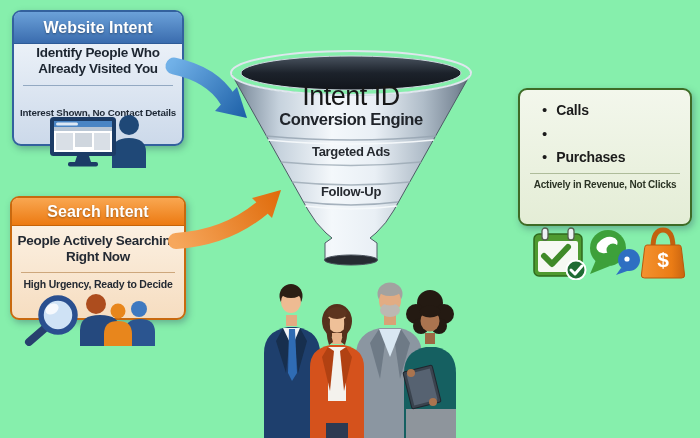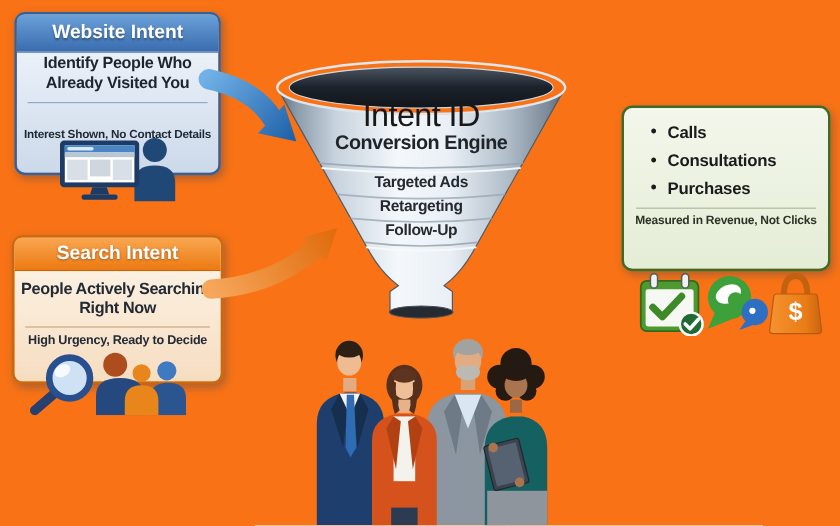--- a/index.html
+++ b/index.html
@@ -1,16 +1,16 @@
 <!DOCTYPE html>
 <html><head>
 <meta charset="utf-8">
 <style>
   html,body{margin:0;padding:0;background:#fff;}
-  .stage{position:relative;width:700px;height:438px;background:#f97316;
+  .stage{position:relative;width:700px;height:438px;background:#86efac;
          font-family:"Liberation Sans",sans-serif;overflow:hidden;}
   .abs{position:absolute;}
   
   .card{position:absolute;border-radius:9px;box-shadow:2px 3px 7px rgba(40,60,90,.35);}
   .hd{border-radius:6px 6px 0 0;color:#fff;font-weight:bold;text-align:center;
       text-shadow:0 1px 2px rgba(0,0,0,.35);}
   .card-main{font-weight:bold;text-align:center;line-height:1.22;letter-spacing:-.3px;}
   .card-note{font-weight:bold;text-align:center;white-space:nowrap;letter-spacing:-.2px;}
   .rule{height:1px;margin:0 auto;}
   .blue-card{left:12px;top:10px;width:168px;height:132px;border:2px solid #33619e;
@@ -142,40 +142,38 @@
     <path d="M42,90 Q125,98 208,90" fill="none" stroke="#f6f9fb" stroke-width="1.6" opacity=".95"></path>
     <path d="M55,112 Q125,119 195,112" fill="none" stroke="#9aa7b3" stroke-width="1.3" opacity=".8"></path>
     <path d="M66,132 Q125,138 184,132" fill="none" stroke="#9aa7b3" stroke-width="1.3" opacity=".8"></path>
     <path d="M78,152 Q125,158 172,152" fill="none" stroke="#97a4b1" stroke-width="1.4" opacity=".85"></path>
     <path d="M79,156 Q125,162 171,156" fill="none" stroke="#f6f9fb" stroke-width="1.6" opacity=".95"></path>
     <ellipse cx="125" cy="210" rx="26.5" ry="5" fill="#262b32" stroke="#49525c" stroke-width="1"></ellipse>
   </svg>
   <div class="funnel-text f-title">Intent ID</div>
   <div class="funnel-text f-sub">Conversion Engine</div>
   <div class="funnel-text f-stage" style="top:144px;">Targeted Ads</div>
-  <div class="funnel-text f-stage" style="top:163.5px;">Retargeting</div>
   <div class="funnel-text f-stage" style="top:184px;">Follow-Up</div>
 
   <div class="card green-card">
     <div class="bullets">
       <div class="bullet-row">
         <span class="bullet-dot">•</span>
         <span class="bullet-label">Calls</span>
       </div>
       <div class="bullet-row">
         <span class="bullet-dot">•</span>
-        <span class="bullet-label">Consultations</span>
       </div>
       <div class="bullet-row">
         <span class="bullet-dot">•</span>
         <span class="bullet-label">Purchases</span>
       </div>
     </div>
     <div class="rule"></div>
-    <div class="card-note">Measured in Revenue, Not Clicks</div>
+    <div class="card-note">Actively in Revenue, Not Clicks</div>
   </div>
 
   <svg class="abs" style="left:530px;top:226px;" width="60" height="54" viewBox="0 0 60 54">
     <rect x="4" y="8" width="48" height="42" rx="5" fill="#4f9a30" stroke="#2f6a1d" stroke-width="1.5"></rect>
     <rect x="8" y="15" width="40" height="31" rx="2" fill="#f6f9f3"></rect>
     <rect x="12" y="2" width="6" height="12" rx="3" fill="#eef2f5" stroke="#55604f" stroke-width="1.3"></rect>
     <rect x="38" y="2" width="6" height="12" rx="3" fill="#eef2f5" stroke="#55604f" stroke-width="1.3"></rect>
     <path d="M14,30 L22,38 L38,21" fill="none" stroke="#3f8a28" stroke-width="6" stroke-linecap="round" stroke-linejoin="round"></path>
     <circle cx="46" cy="44" r="9.5" fill="#1f6b33" stroke="#ffffff" stroke-width="2"></circle>
     <path d="M41,44 L45,48 L52,40" fill="none" stroke="#ffffff" stroke-width="3" stroke-linecap="round" stroke-linejoin="round"></path>

